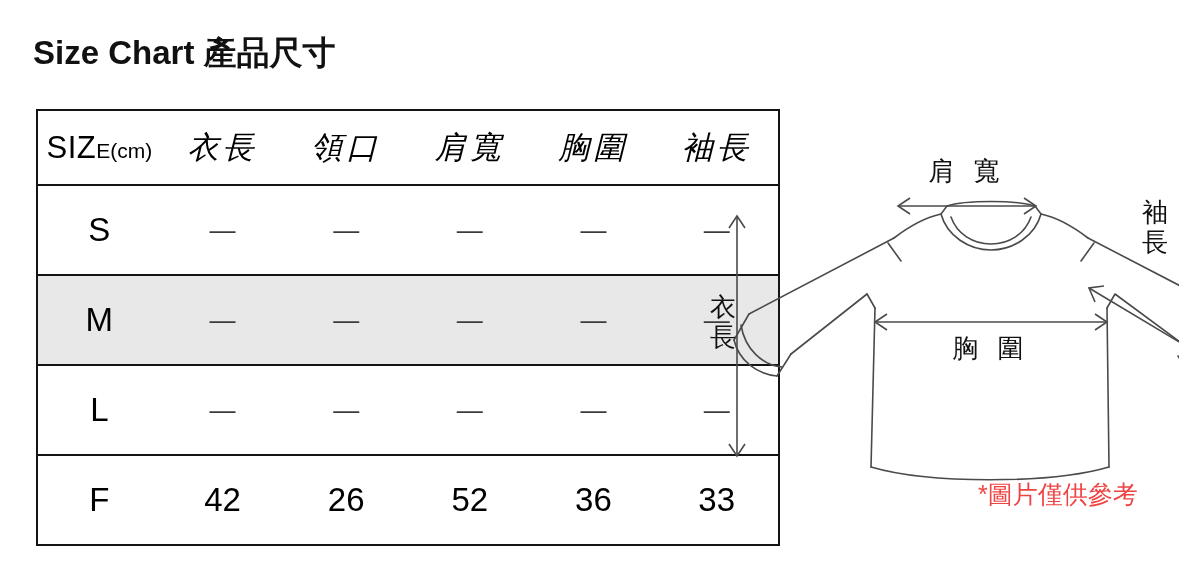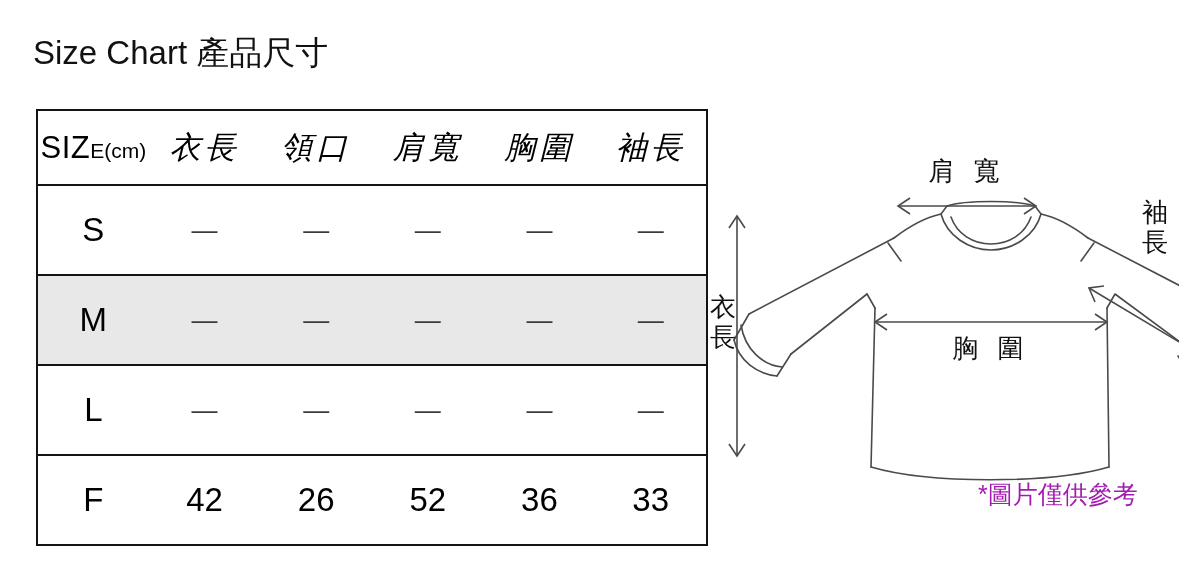--- a/index.html
+++ b/index.html
@@ -15,38 +15,38 @@
     font-family: "Liberation Sans", "DejaVu Sans", sans-serif;
     color: #000000;
   }
 
   
   #page-title {
     position: absolute;
     left: 33px;
     top: 32px;
     font-size: 33px;
-    font-weight: normal;
+    font-weight: bold;
     letter-spacing: 0px;
     line-height: 42px;
     white-space: nowrap;
     color: #111111;
   }
 
   
   #size-table-wrap {
     position: absolute;
     left: 36px;
     top: 109px;
     width: 654px;
     height: 437px;
   }
   table.size-table {
     border-collapse: collapse;
-    width: 672px;
+    width: 744px;
     height: 437px;
     table-layout: fixed;
     border: 2px solid #141414;
   }
   table.size-table td,
   table.size-table th {
     border: 0;
     text-align: center;
     vertical-align: middle;
     padding: 0;
@@ -136,21 +136,21 @@
     left: 1140px;
     top: 197px;
     width: 30px;
   }
 
   #footnote {
     position: absolute;
     left: 978px;
     top: 478px;
     font-size: 25px;
-    color: #a21caf;
+    color: #ef4444;
     white-space: nowrap;
     font-family: "Liberation Sans", "DejaVu Sans", sans-serif;
   }
 </style>
 </head>
 <body>
 
 <div id="page-title">Size Chart 產品尺寸</div>
 
 <div id="size-table-wrap">

